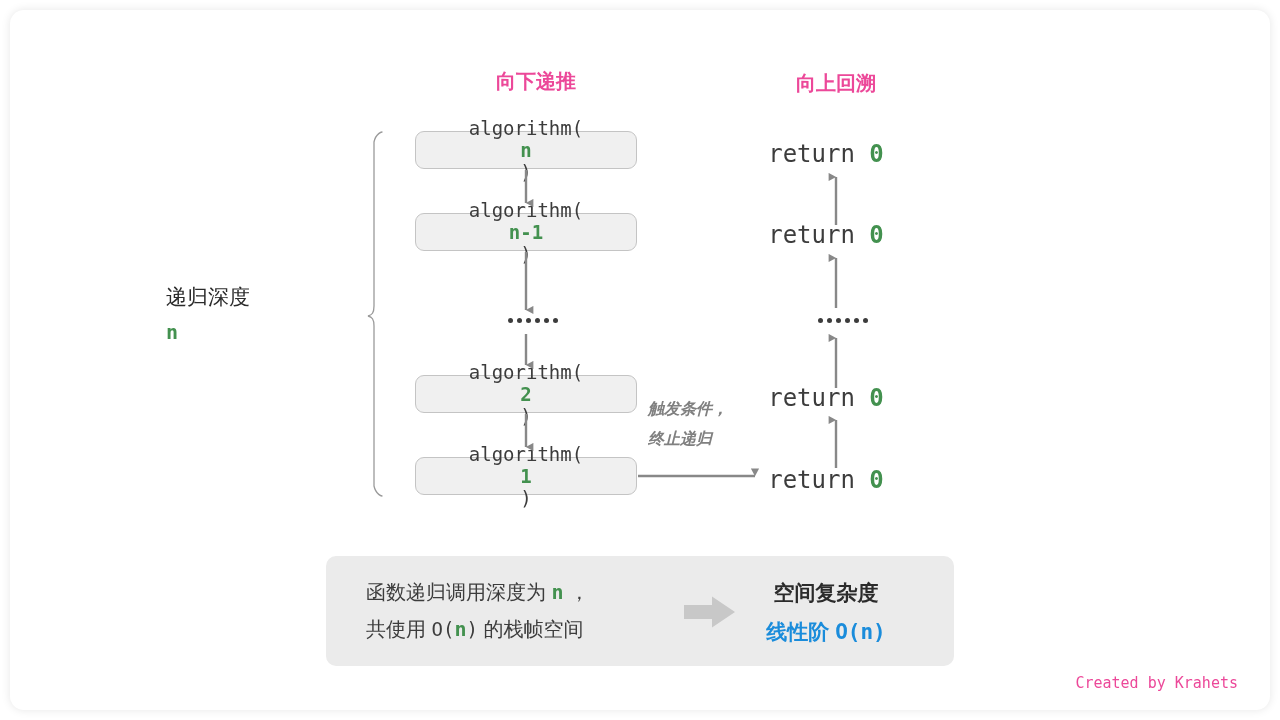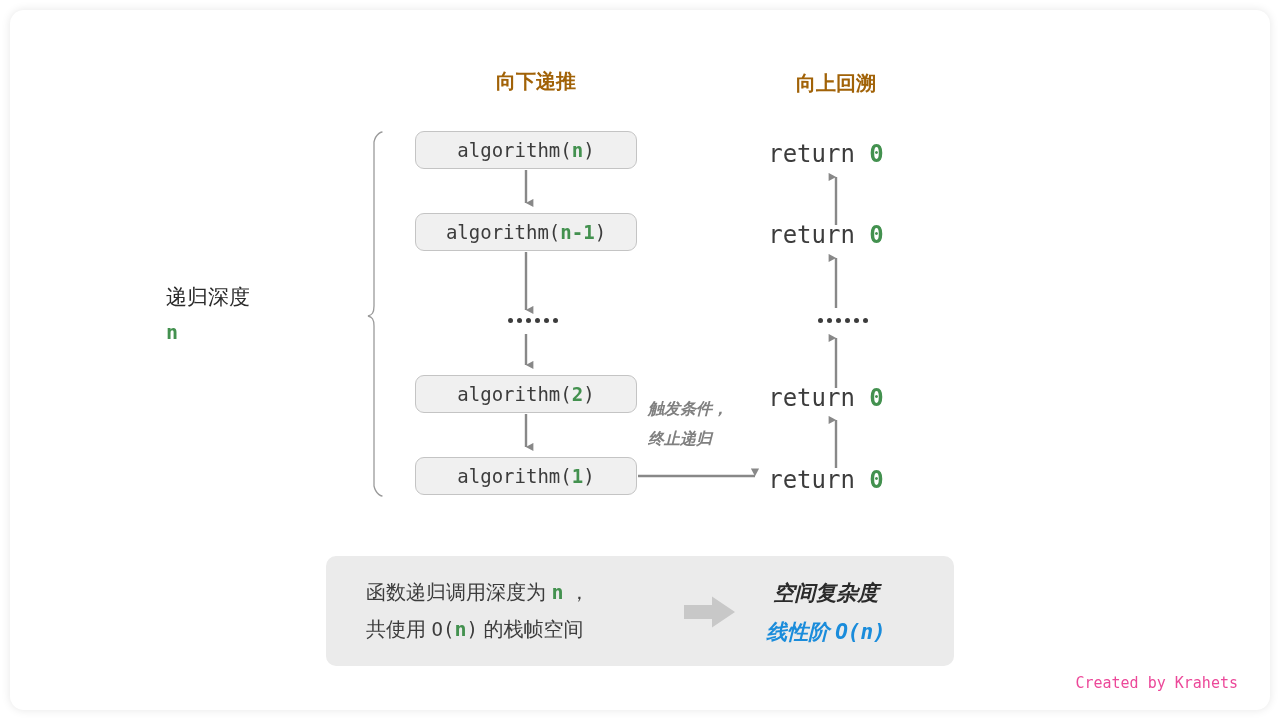--- a/index.html
+++ b/index.html
@@ -28,41 +28,42 @@
   }
 
   
   .abs { position: absolute; }
 
   
   .col-header {
     font-family: "Liberation Sans", sans-serif;
     font-size: 20px;
     font-weight: bold;
-    color: #a16207;
+    color: #ec4899;
     text-align: center;
     white-space: nowrap;
   }
 
   
   .call-box {
     position: absolute;
     width: 222px;
     height: 38px;
     background: #f0f0f0;
     border: 1.4px solid #c4c4c4;
     border-radius: 9px;
     box-sizing: border-box;
     display: flex;
     align-items: center;
     justify-content: center;
     font-family: "DejaVu Sans Mono", monospace;
     font-size: 19px;
     color: #3c3c3c;
     letter-spacing: 0px;
+    flex-direction: column;
   }
   .call-box .arg {
     color: #43914f;
     font-weight: bold;
   }
 
   
   .ret {
     position: absolute;
     font-family: "DejaVu Sans Mono", monospace;
@@ -152,21 +153,20 @@
     font-family: "DejaVu Sans Mono", monospace;
   }
   #summary-right {
     position: absolute;
     left: 400px;
     top: 18px;
     width: 200px;
     text-align: center;
     line-height: 1.85;
     white-space: nowrap;
-    font-style: italic;
   }
   #summary-right .title {
     display: block;
     font-family: "Liberation Sans", sans-serif;
     font-size: 21px;
     font-weight: bold;
     color: #2b2b2b;
   }
   #summary-right .value {
     display: block;

